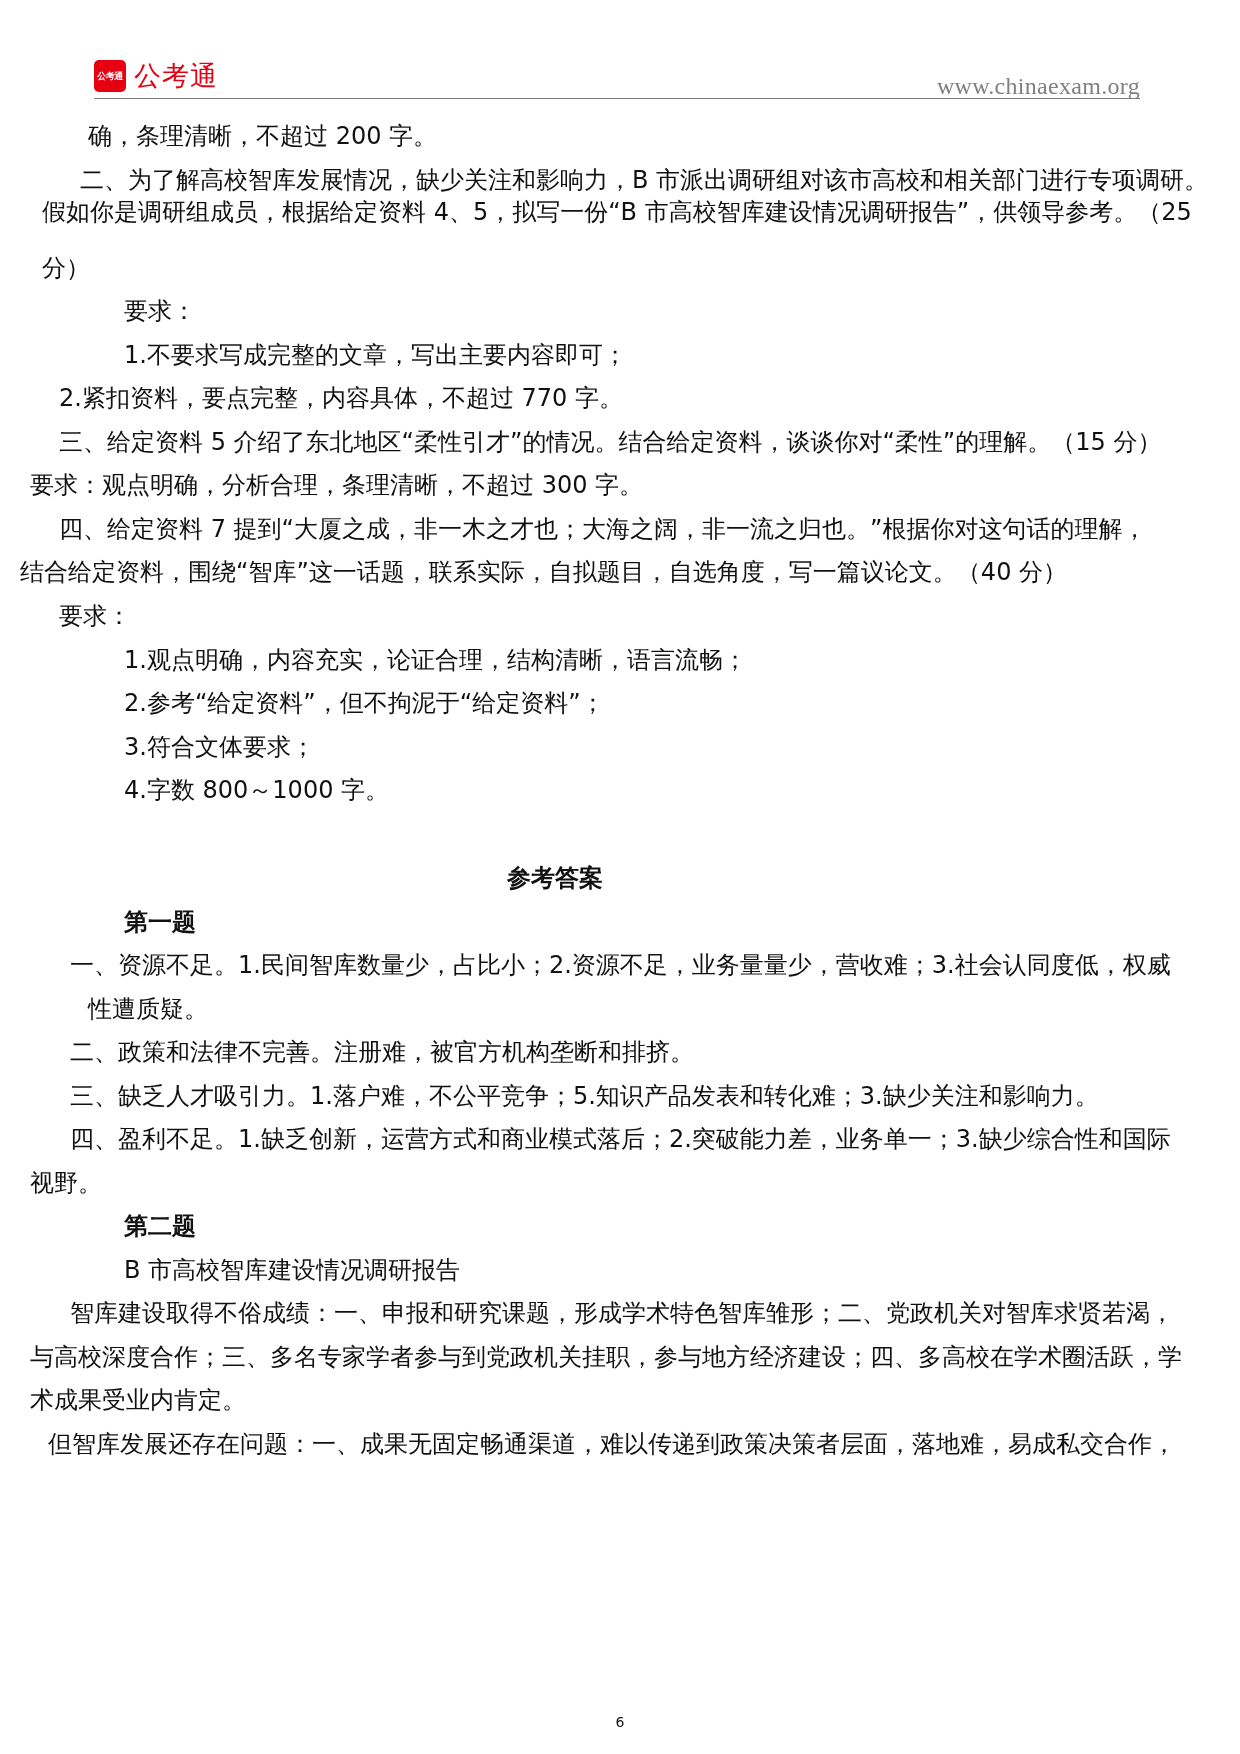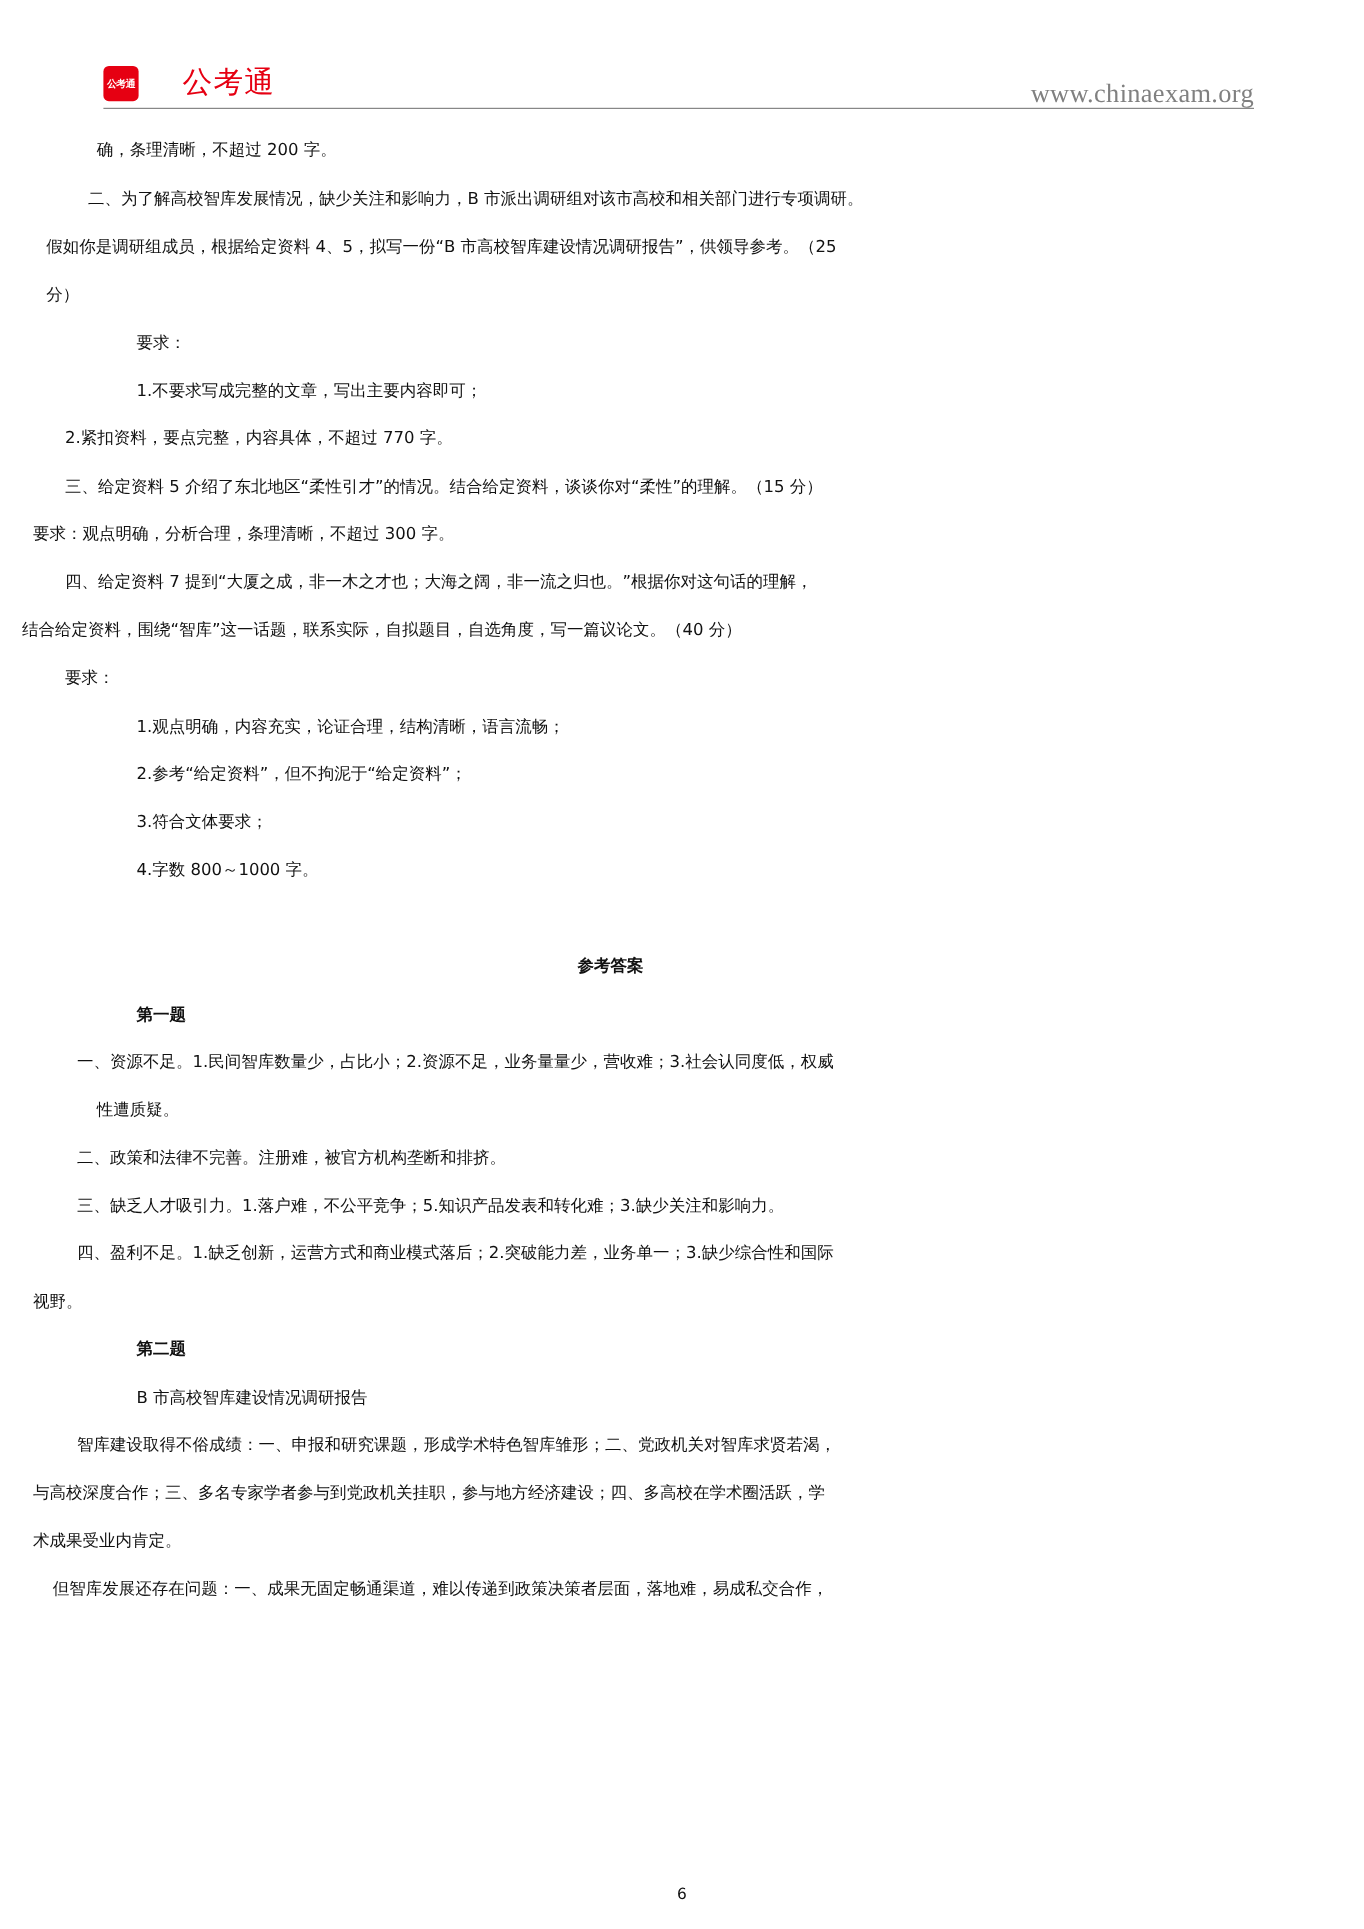--- a/index.html
+++ b/index.html
@@ -22,21 +22,20 @@
       width: 1046px;
       height: 42px;
       border-bottom: 1.5px solid #7a7a7a;
     }
     .logo {
       position: absolute;
       left: 0;
       top: 4px;
       display: flex;
       align-items: center;
-      gap: 32px;
     }
     .logo-badge {
       width: 32px;
       height: 32px;
       border-radius: 5px;
       background: #e60012;
       color: #ffffff;
       font-size: 9px;
       font-weight: bold;
       display: flex;
@@ -55,21 +54,21 @@
       position: absolute;
       right: 0;
       top: 17px;
       font-family: "Liberation Serif", "DejaVu Serif", serif;
       font-size: 24px;
       color: #808080;
       letter-spacing: 0.3px;
     }
     .line {
       position: absolute;
-      font-size: 15px;
+      font-size: 24px;
       line-height: 24px;
       white-space: nowrap;
       color: #111111;
     }
     .bold {
       font-weight: bold;
     }
     .page-number {
       position: absolute;
       left: 0;
@@ -87,21 +86,21 @@
   <div class="logo">
     <div class="logo-badge">公考通</div>
     <div class="logo-text">公考通</div>
   </div>
   <div class="site-url">www.chinaexam.org</div>
 </div>
 
 <div class="line" style="left:88px; top:124px;">确，条理清晰，不超过 200 字。</div>
 
 <div class="line" style="left:80px; top:168px;">二、为了解高校智库发展情况，缺少关注和影响力，B 市派出调研组对该市高校和相关部门进行专项调研。</div>
-<div class="line" style="left:42px; top:212px;text-align:right;">假如你是调研组成员，根据给定资料 4、5，拟写一份“B 市高校智库建设情况调研报告”，供领导参考。（25</div>
+<div class="line" style="left:42px; top:200px;text-align:right;">假如你是调研组成员，根据给定资料 4、5，拟写一份“B 市高校智库建设情况调研报告”，供领导参考。（25</div>
 <div class="line" style="left:42px; top:256px;">分）</div>
 
 <div class="line" style="left:124px; top:299px;">要求：</div>
 <div class="line" style="left:124px; top:343px;">1.不要求写成完整的文章，写出主要内容即可；</div>
 <div class="line" style="left:59px; top:386px;">2.紧扣资料，要点完整，内容具体，不超过 770 字。</div>
 
 <div class="line" style="left:59px; top:430px;">三、给定资料 5 介绍了东北地区“柔性引才”的情况。结合给定资料，谈谈你对“柔性”的理解。（15 分）</div>
 <div class="line" style="left:30px; top:473px;">要求：观点明确，分析合理，条理清晰，不超过 300 字。</div>
 
 <div class="line" style="left:59px; top:517px;">四、给定资料 7 提到“大厦之成，非一木之才也；大海之阔，非一流之归也。”根据你对这句话的理解，</div>

